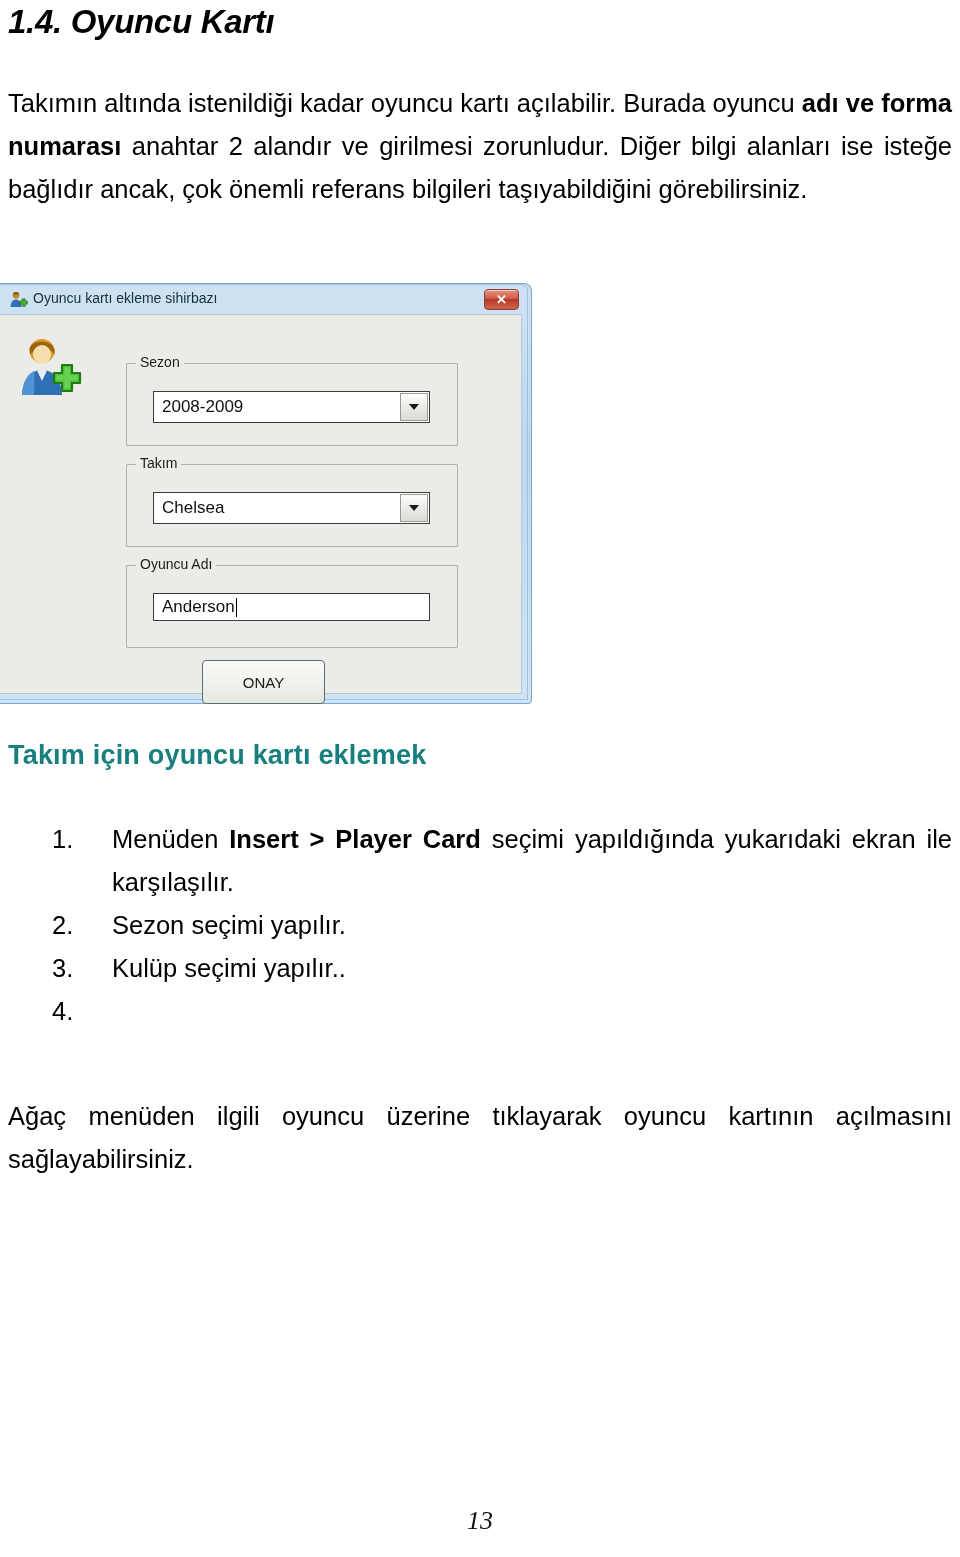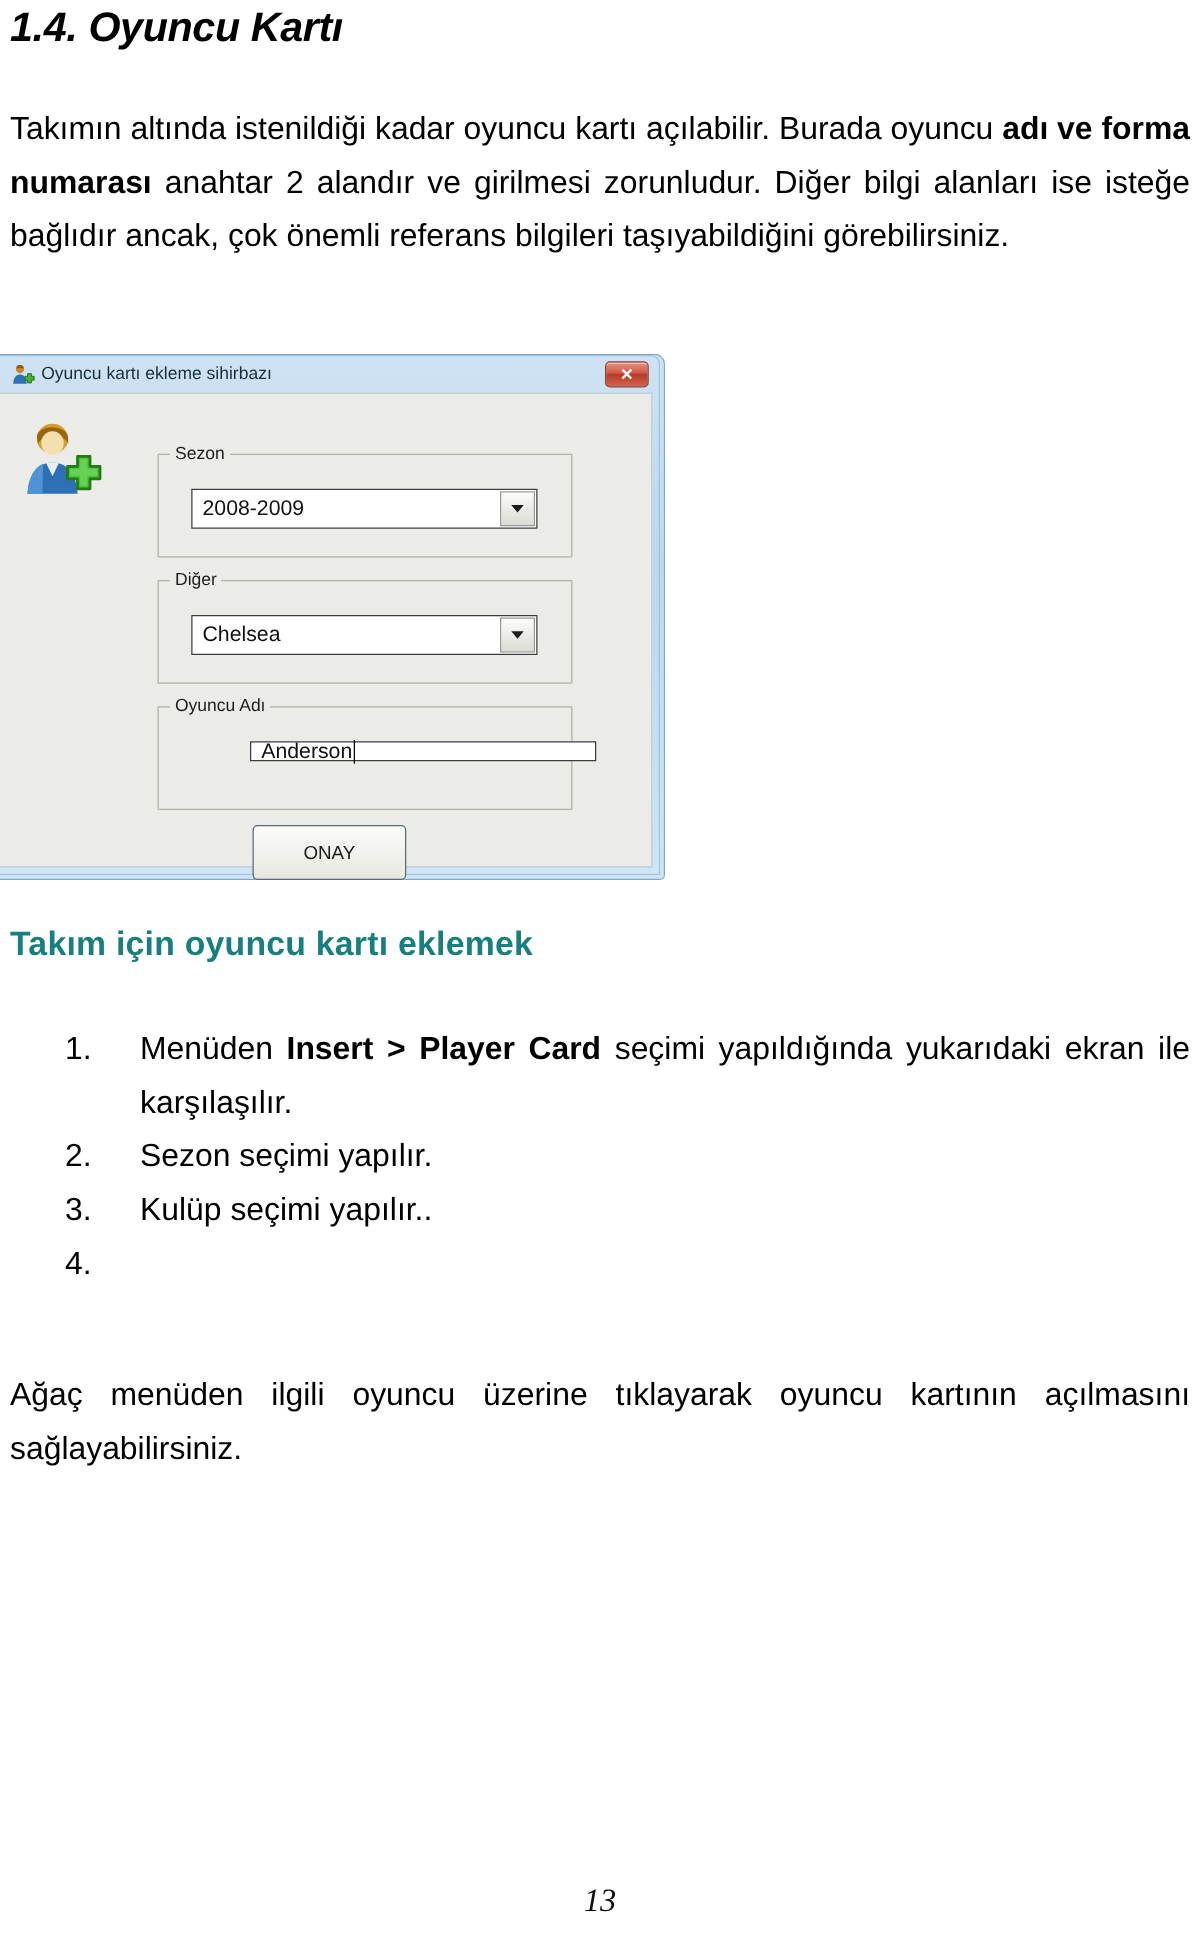--- a/index.html
+++ b/index.html
@@ -193,28 +193,27 @@
     border-left: 5px solid transparent;
     border-right: 5px solid transparent;
     border-top: 6px solid #1b1b1b;
   }
 
   .textbox {
     position: absolute;
     left: 26px;
     top: 27px;
     width: 277px;
-    height: 16px;
+    height: 28px;
     box-sizing: border-box;
     background: #ffffff;
     border: 1px solid #3c3c3c;
     display: flex;
     align-items: center;
     cursor: text;
-    margin-left: 47px;
   }
   .textbox-value {
     padding-left: 8px;
     font-size: 17px;
     color: #111111;
     white-space: nowrap;
   }
   .caret {
     display: inline-block;
     width: 1px;
@@ -353,21 +352,21 @@
         <span class="gb-legend">Sezon</span>
         <div class="combo">
           <span class="combo-value">2008-2009</span>
           <span class="combo-arrow">
               <i></i>
             </span>
         </div>
       </div>
 
       <div class="groupbox" id="gb-kulup">
-        <span class="gb-legend">Diğer</span>
+        <span class="gb-legend">Takım</span>
         <div class="combo">
           <span class="combo-value">Chelsea</span>
           <span class="combo-arrow">
               <i></i>
             </span>
         </div>
       </div>
 
       <div class="groupbox" id="gb-oyuncu">
         <span class="gb-legend">Oyuncu Adı</span>

